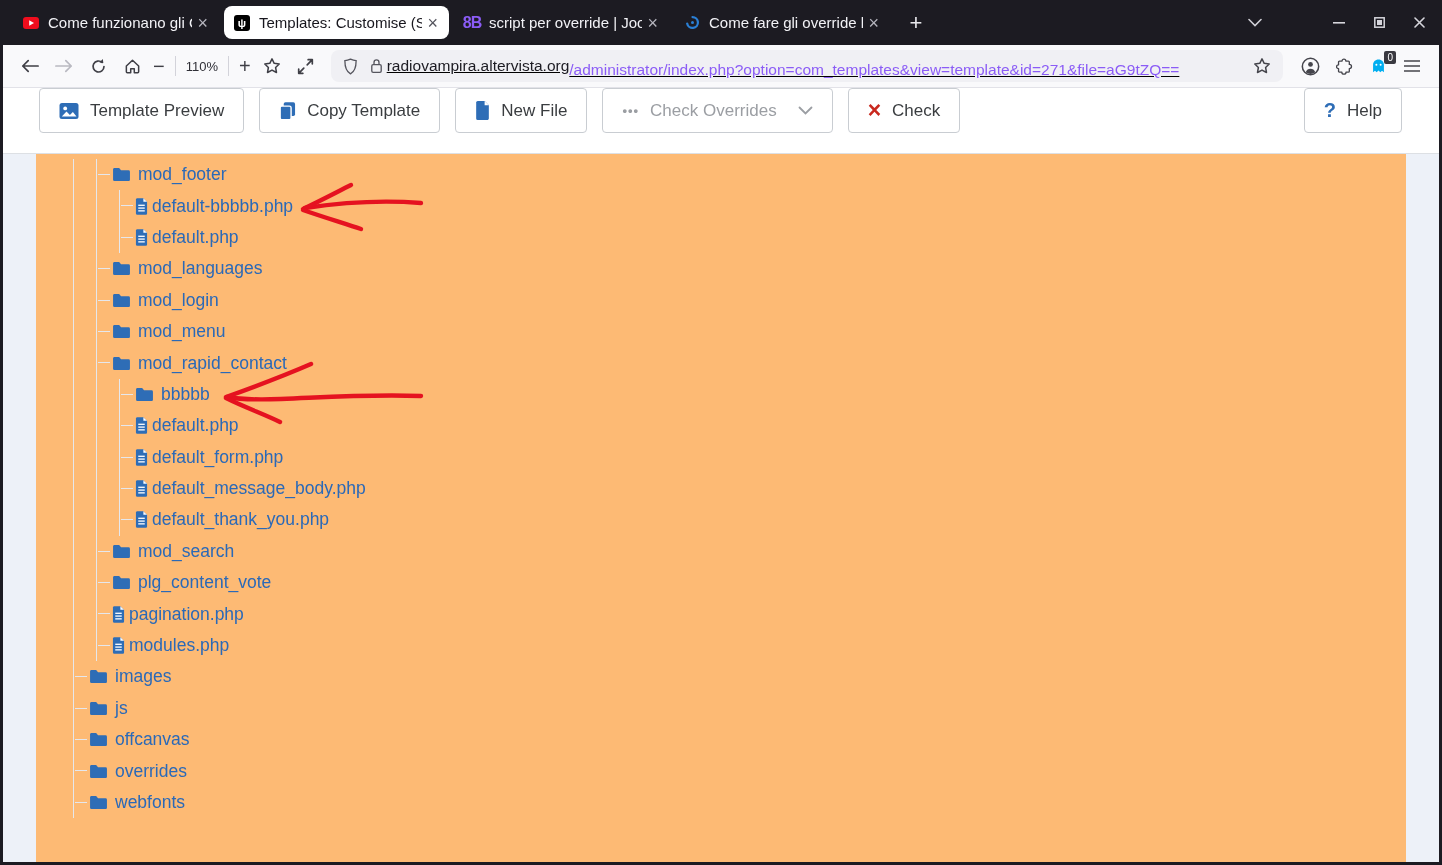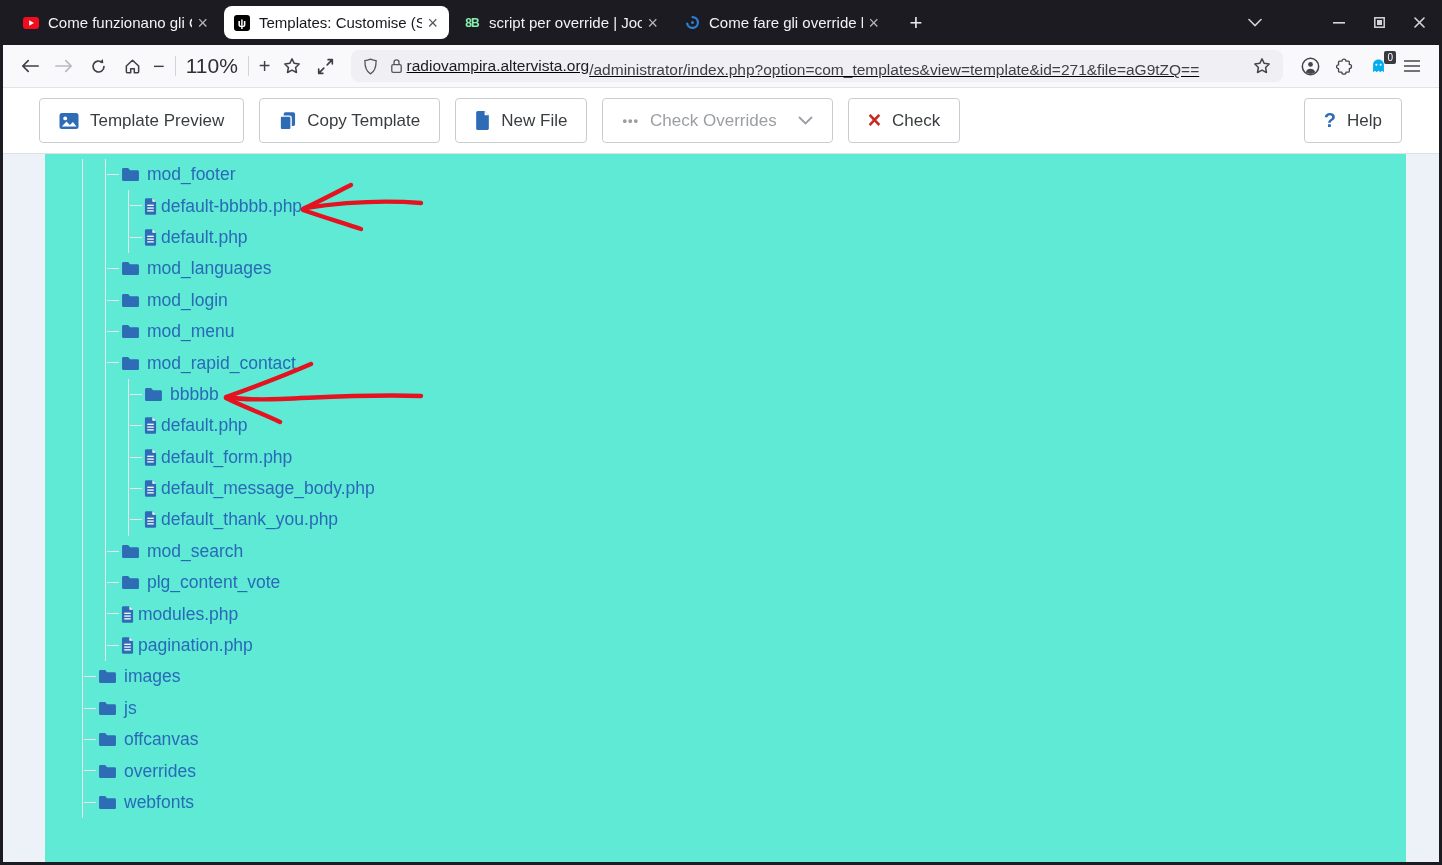--- a/index.html
+++ b/index.html
@@ -12,59 +12,59 @@
   .tabbar{height:45px;background:#1c1b22;display:flex;align-items:center;padding-left:10px;flex:none;}
   .tabs{display:flex;align-items:center;height:100%;}
   .tab{height:33px;border-radius:8px;display:flex;align-items:center;padding:0 8px 0 10px;
        margin-right:5px;color:#f2f2f6;font-size:15px;box-sizing:border-box;cursor:default;}
   .tab.active{background:#ffffff;color:#17161d;}
   .tab-title{flex:1;overflow:hidden;white-space:nowrap;margin:0 2px 0 9px;}
   .tab-close{font-size:18px;color:#b4b4bd;padding:0 3px;line-height:1;}
   .tab.active .tab-close{color:#55555e;}
   .fav{width:16px;height:16px;display:flex;align-items:center;justify-content:center;flex:none;}
   .fav.site{background:#000;color:#fff;border-radius:3px;font-size:11px;font-weight:bold;}
-  .fav.bb{color:#86efac;font-weight:bold;font-size:12px;letter-spacing:-1px;}
+  .fav.bb{color:#8b5cf6;font-weight:bold;font-size:16px;letter-spacing:-1px;}
   .newtab{color:#e8e8ec;font-size:22px;margin-left:6px;width:30px;height:30px;display:flex;
           align-items:center;justify-content:center;}
   .tabbar-right{margin-left:auto;display:flex;align-items:center;}
   .tab-overflow{margin-right:44px;display:flex;}
   .winbtn{width:40px;height:30px;display:flex;align-items:center;justify-content:center;}
 
   
   .navbar{height:42px;background:#f9f9fb;border-bottom:1px solid #e2e2e8;display:flex;
           align-items:center;padding:0 10px;flex:none;}
   .nbtn{width:34px;height:32px;display:flex;align-items:center;justify-content:center;border-radius:4px;flex:none;}
   .zoomgrp{display:flex;align-items:center;margin:0 4px;flex:none;}
   .zsep{width:1px;height:20px;background:#d3d3da;margin:0 10px;}
-  .zoomtxt{font-size:21px;color:#2f2f36;}
+  .zoomtxt{font-size:13px;color:#2f2f36;}
   .glyph{font-size:20px;color:#3f3f46;line-height:1;}
   .urlbar{flex:1;height:32px;background:#f0f0f4;border-radius:8px;display:flex;align-items:center;
           padding:0 12px;margin:0 10px 0 8px;font-size:15.5px;white-space:nowrap;overflow:hidden;text-decoration:underline;}
   .urlbar .domain{color:#1c1b22;margin-left:4px;}
-  .urlbar .path{color:#404040;margin-top:8px;}
+  .urlbar .path{color:#8b5cf6;margin-top:8px;}
   .urlbar .uspacer{flex:1;}
   .ghost-wrap{position:relative;width:34px;height:32px;display:flex;align-items:center;justify-content:center;flex:none;}
   .badge{position:absolute;top:1px;right:-1px;background:#3a3940;color:#fff;font-size:10px;
          padding:0 3px;border-radius:2px;line-height:13px;}
 
   
   .jtoolbar{height:65px;background:#fff;border-bottom:1px solid #dde0e4;display:flex;
-            align-items:center;padding:0 37px 0 36px;gap:15px;flex:none;}
+            padding:0 37px 0 36px;gap:15px;flex:none;}
   .jbtn{height:45px;background:#fff;border:1px solid #c9cdd2;border-radius:4px;display:flex;
         align-items:center;padding:0 19px;font-size:17px;color:#3a3d40;gap:11px;box-sizing:border-box;white-space:nowrap;}
   .jbtn.disabled{color:#9b9ea3;}
   .jbtn.help{margin-left:auto;}
   .dots{color:#9b9ea3;font-size:13px;letter-spacing:1px;font-weight:bold;}
   .xr{color:#c9281e;font-size:23px;font-weight:700;line-height:0.9;}
   .qm{color:#2e6db6;font-size:20px;font-weight:700;}
   .chev{margin-left:10px;}
 
   
   .content{position:relative;flex:1;background:#edf1f8;overflow:hidden;}
-  .card{position:absolute;left:33px;right:33px;top:0;bottom:0;background:#5eead4;overflow:hidden;margin-left:9px;}
+  .card{position:absolute;left:33px;right:33px;top:0;bottom:0;background:#fdba74;overflow:hidden;}
   .tree{margin-left:37px;padding-top:5px;font-size:17.5px;}
   .tree ul{list-style:none;margin:0;padding:0;border-left:1px solid #e5e7ec;}
   .tree ul ul{margin-left:22px;}
   .tree .row{height:31.4px;display:flex;align-items:center;padding-left:15px;position:relative;cursor:pointer;}
   .tree .row::before{content:"";position:absolute;left:1px;top:15px;width:12px;height:1px;background:#e5e7ec;}
   .ticon{display:flex;flex:none;}
   .ticon.folder{margin-right:7px;}
   .ticon.file{margin-right:4px;}
   .tlabel{color:#2a69b8;white-space:nowrap;}
 
@@ -455,35 +455,35 @@
                   <div class="row">
                     <span class="ticon file">
                       <svg width="13" height="17" viewBox="0 0 14 18">
                         <path fill="#2e6db6" d="M1 1.5C1 .7 1.7 0 2.5 0H9l4 4v12.5c0 .8-.7 1.5-1.5 1.5h-9A1.5 1.5 0 0 1 1 16.5z"></path>
                         <path fill="#fff" d="M9 0l4 4H9z"></path>
                         <rect x="3.5" y="7" width="7" height="1.4" fill="#fff"></rect>
                         <rect x="3.5" y="10" width="7" height="1.4" fill="#fff"></rect>
                         <rect x="3.5" y="13" width="7" height="1.4" fill="#fff"></rect>
                       </svg>
                     </span>
-                    <span class="tlabel">modules.php</span>
+                    <span class="tlabel">pagination.php</span>
                   </div>
                 </li>
                 <li>
                   <div class="row">
                     <span class="ticon file">
                       <svg width="13" height="17" viewBox="0 0 14 18">
                         <path fill="#2e6db6" d="M1 1.5C1 .7 1.7 0 2.5 0H9l4 4v12.5c0 .8-.7 1.5-1.5 1.5h-9A1.5 1.5 0 0 1 1 16.5z"></path>
                         <path fill="#fff" d="M9 0l4 4H9z"></path>
                         <rect x="3.5" y="7" width="7" height="1.4" fill="#fff"></rect>
                         <rect x="3.5" y="10" width="7" height="1.4" fill="#fff"></rect>
                         <rect x="3.5" y="13" width="7" height="1.4" fill="#fff"></rect>
                       </svg>
                     </span>
-                    <span class="tlabel">pagination.php</span>
+                    <span class="tlabel">modules.php</span>
                   </div>
                 </li>
               </ul>
             </li>
             <li>
               <div class="row">
                 <span class="ticon folder">
                   <svg width="19" height="15" viewBox="0 0 20 16">
                     <path fill="#2e6db6" d="M1 2.5C1 1.7 1.7 1 2.5 1h5l2 2.5h8A1.5 1.5 0 0 1 19 5v8.5c0 .8-.7 1.5-1.5 1.5h-15A1.5 1.5 0 0 1 1 13.5z"></path>
                   </svg>

